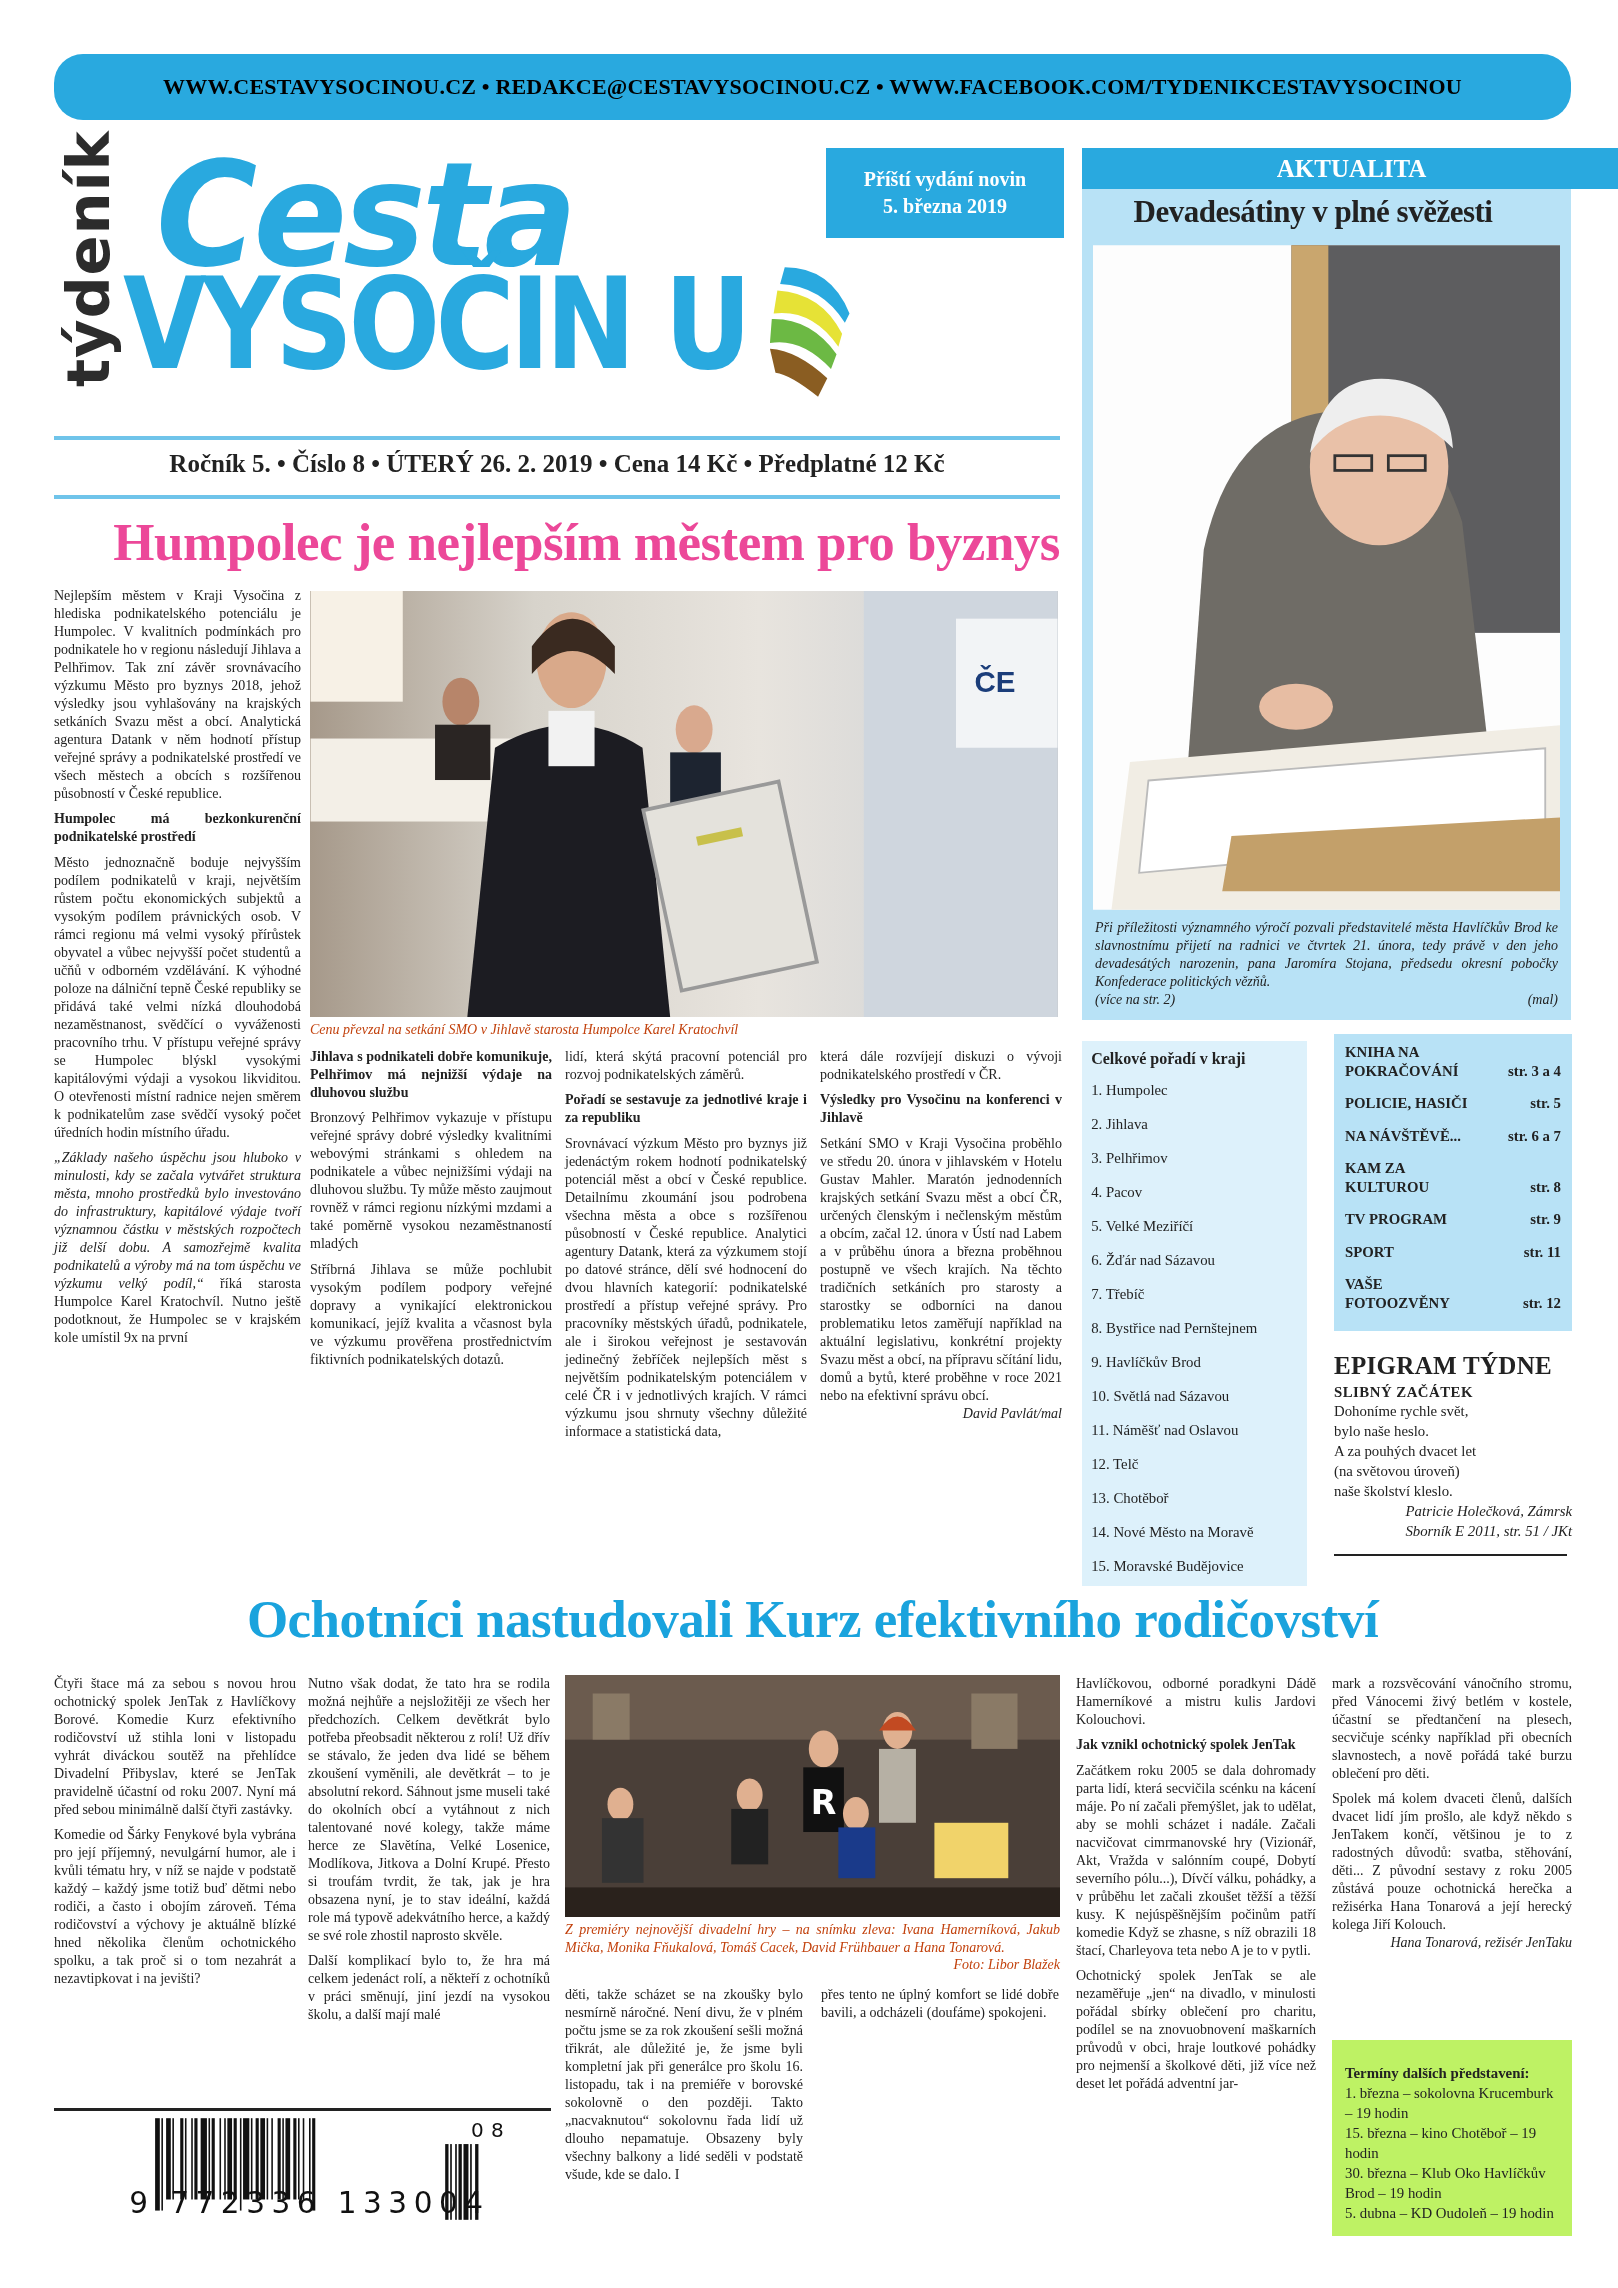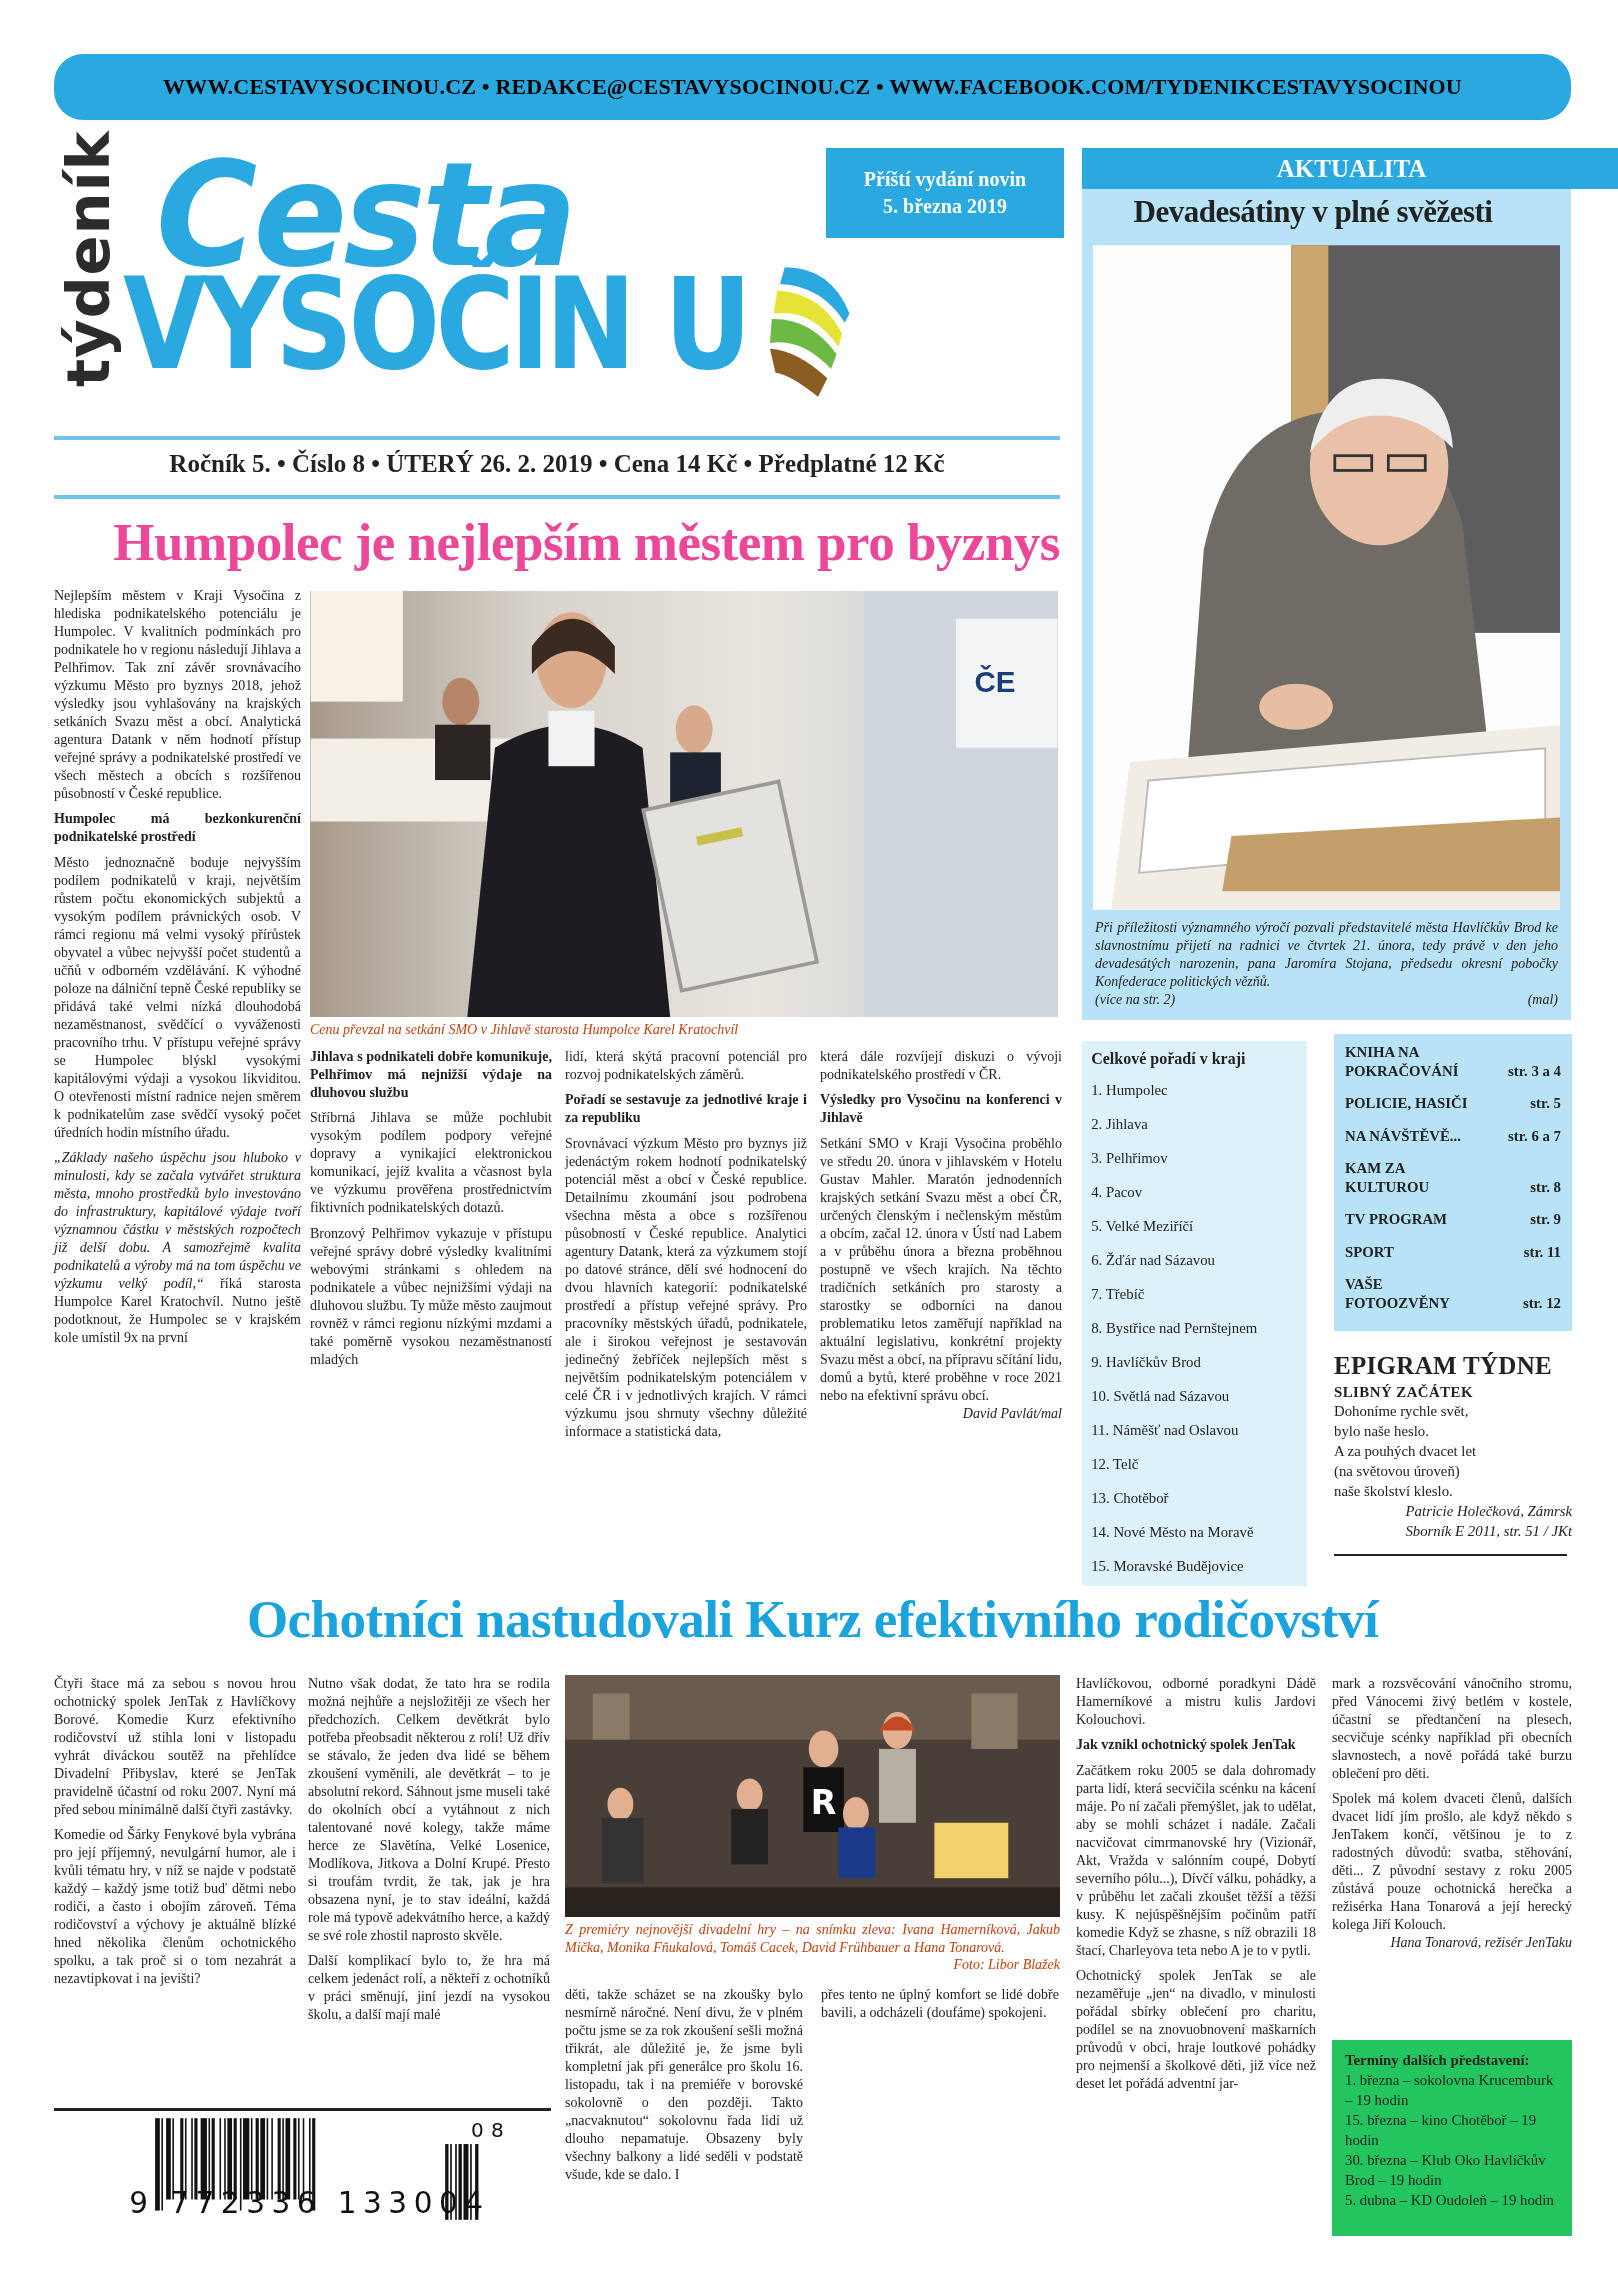--- a/index.html
+++ b/index.html
@@ -65,21 +65,21 @@
   .epig .rule { height: 2.8px; background: #222; margin-top: 13px; width: 233px; }
 
   .headline2 { position: absolute; left: 54px; top: 1589px; width: 1517px; text-align: center; color: #1aa3dd; font-weight: bold; font-size: 53px; letter-spacing: -0.5px; }
 
   .rule-black { position: absolute; left: 54px; top: 2108px; width: 497px; height: 2.8px; background: #222; }
 
   .barcode { position: absolute; left: 120px; top: 2118px; width: 388px; height: 102px; }
   .barcode .digits { position: absolute; left: 9.2px; top: 68px; font-family: "DejaVu Sans", sans-serif; font-size: 29.5px; letter-spacing: 6.5px; color: #111; background: transparent; }
   .barcode .addon { position: absolute; left: 351px; top: 0; font-family: "DejaVu Sans", sans-serif; font-size: 20px; letter-spacing: 7.4px; color: #111; }
 
-  .terms { position: absolute; left: 1332px; top: 2040px; width: 240px; height: 196px; background: #22c55e; padding: 10px 13px; font-size: 14.8px; line-height: 20px; color: #222; }
+  .terms { position: absolute; left: 1332px; top: 2040px; width: 240px; height: 196px; background: #bef264; padding: 23px 13px; font-size: 14.8px; line-height: 20px; color: #222; }
   .terms b { font-weight: bold; }
 </style>
 </head>
 <body>
 
 <div class="topbar">
   <span>WWW.CESTAVYSOCINOU.CZ • REDAKCE@CESTAVYSOCINOU.CZ • WWW.FACEBOOK.COM/TYDENIKCESTAVYSOCINOU</span>
 </div>
 
 <div class="logo">
@@ -128,22 +128,22 @@
     <path d="M200 170 Q283 120 360 170 L390 462 L170 462 Z" fill="#1c1c22"></path>
     <rect x="258" y="130" width="50" height="60" fill="#f2f2f2"></rect>
     <rect x="380" y="220" width="150" height="200" fill="#e4e2dc" stroke="#999" stroke-width="4" transform="rotate(-12 455 320)"></rect>
     <rect x="430" y="260" width="50" height="10" fill="#c8c04b" transform="rotate(-12 455 320)"></rect>
   </svg>
 </div>
 <div class="caption" style="left:310px; top:1021px; width:748px;">Cenu převzal na setkání SMO v Jihlavě starosta Humpolce Karel Kratochvíl</div>
 
 <div class="col" style="left:310px; top:1048px; width:242px;">
   <p class="sub">Jihlava s podnikateli dobře komunikuje, Pelhřimov má nejnižší výdaje na dluhovou službu</p>
+  <p>Bronzový Pelhřimov vykazuje v přístupu veřejné správy dobré výsledky kvalitními webovými stránkami s ohledem na podnikatele a vůbec nejnižšími výdaji na dluhovou službu. Ty může město zaujmout rovněž v rámci regionu nízkými mzdami a také poměrně vysokou nezaměstnaností mladých</p>
   <p>Stříbrná Jihlava se může pochlubit vysokým podílem podpory veřejné dopravy a vynikající elektronickou komunikací, jejíž kvalita a včasnost byla ve výzkumu prověřena prostřednictvím fiktivních podnikatelských dotazů.</p>
-  <p>Bronzový Pelhřimov vykazuje v přístupu veřejné správy dobré výsledky kvalitními webovými stránkami s ohledem na podnikatele a vůbec nejnižšími výdaji na dluhovou službu. Ty může město zaujmout rovněž v rámci regionu nízkými mzdami a také poměrně vysokou nezaměstnaností mladých</p>
 </div>
 
 <div class="col" style="left:565px; top:1048px; width:242px;">
   <p>lidí, která skýtá pracovní potenciál pro rozvoj podnikatelských záměrů.</p>
   <p class="sub">Pořadí se sestavuje za jednotlivé kraje i za republiku</p>
   <p>Srovnávací výzkum Město pro byznys již jedenáctým rokem hodnotí podnikatelský potenciál měst a obcí v České republice. Detailnímu zkoumání jsou podrobena všechna města a obce s rozšířenou působností v České republice. Analytici agentury Datank, která za výzkumem stojí po datové stránce, dělí své hodnocení do dvou hlavních kategorií: podnikatelské prostředí a přístup veřejné správy. Pro pracovníky městských úřadů, podnikatele, ale i širokou veřejnost je sestavován jedinečný žebříček nejlepších měst s největším podnikatelským potenciálem v celé ČR i v jednotlivých krajích. V rámci výzkumu jsou shrnuty všechny důležité informace a statistická data,</p>
 </div>
 
 <div class="col" style="left:820px; top:1048px; width:242px;">
   <p>která dále rozvíjejí diskuzi o vývoji podnikatelského prostředí v ČR.</p>

